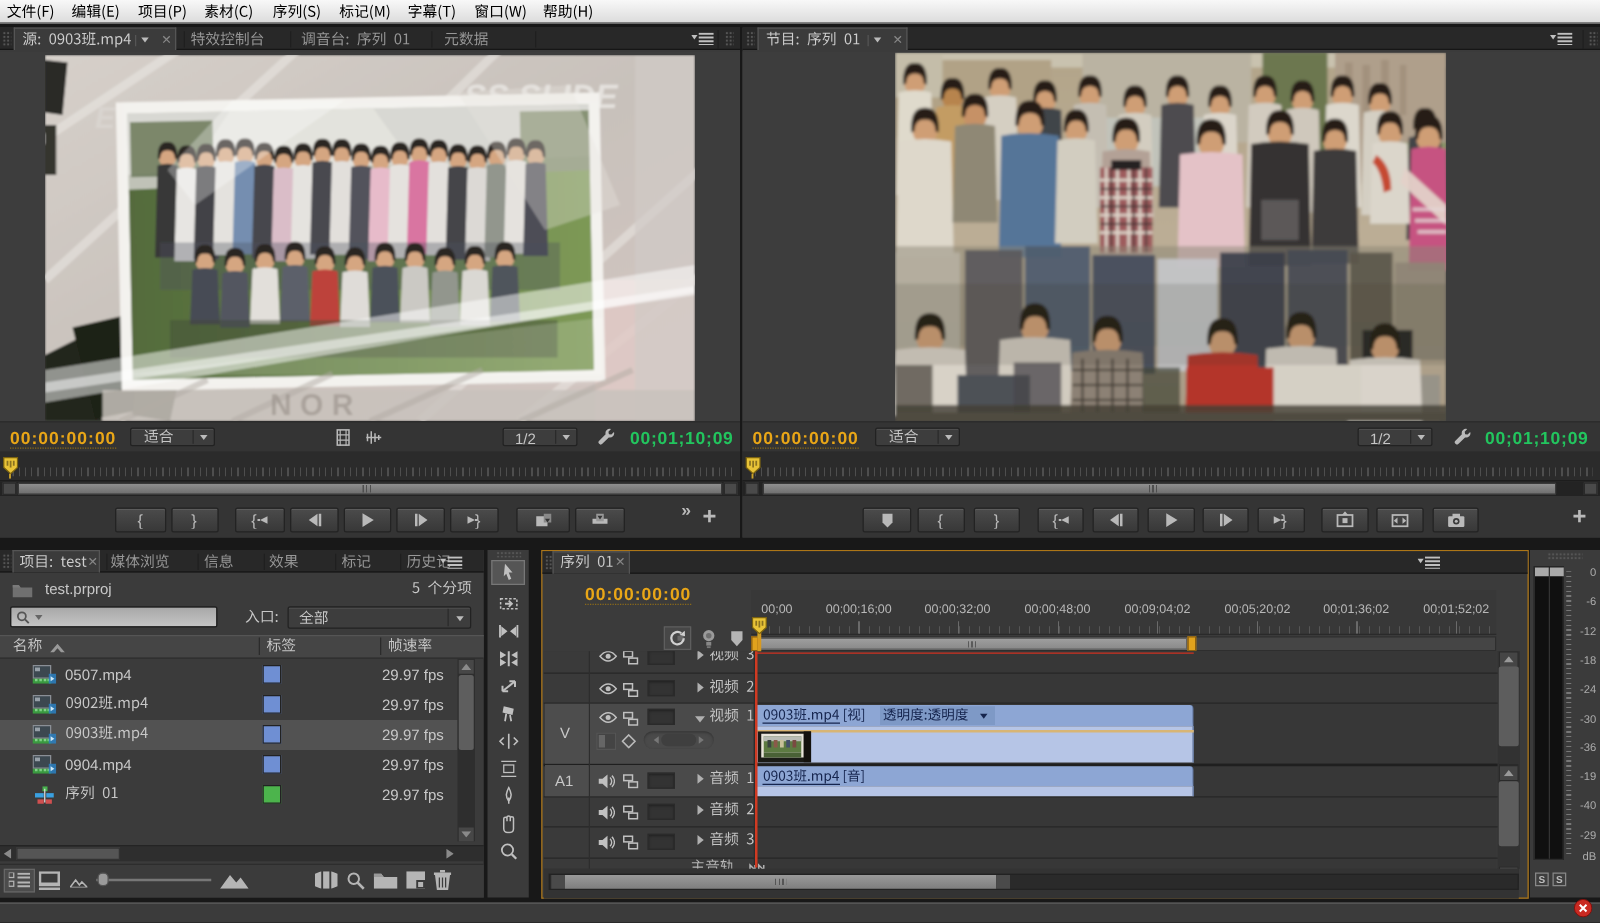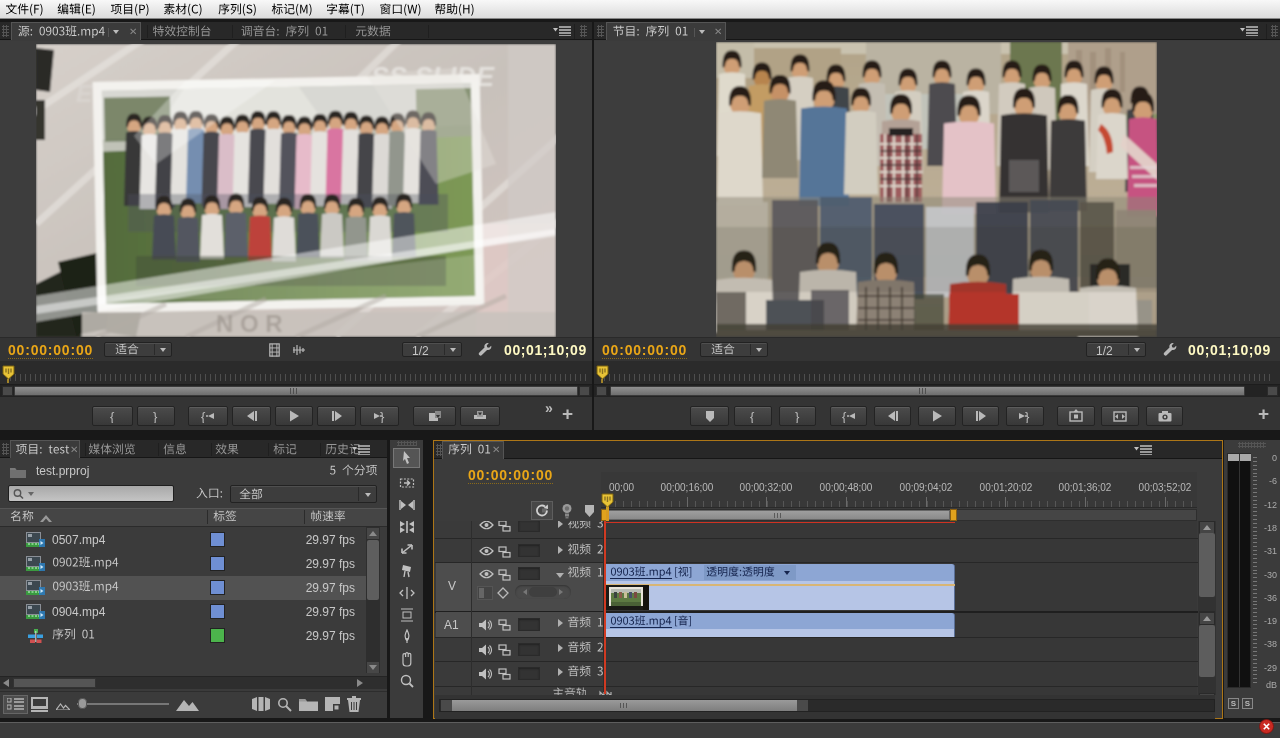--- a/index.html
+++ b/index.html
@@ -10,21 +10,21 @@
 .tab-act{position:absolute;top:0;height:18px;background:#3b3b3b;border:1px solid #555;border-bottom:none}
 .grip{position:absolute;width:7px;height:12px;top:3px;
 background-image:radial-gradient(circle at 1.5px 1.5px,#555 1px,transparent 1.2px);
 background-size:3px 3px}
 .btn{position:absolute;height:20px;background:linear-gradient(#4b4b4b,#383838);
 border:1px solid #232323;border-radius:2px;box-shadow:inset 0 1px 0 #5c5c5c}
 .ddl{position:absolute;background:#3d3d3d;border:1px solid #222;border-radius:2px;
 box-shadow:inset 0 1px 0 #4f4f4f}
 .tc{font:bold 14px "Liberation Sans",sans-serif;color:#e9a617;letter-spacing:0.8px;
 border-bottom:1px dotted #8a6a1a;position:absolute}
-.dur{font:bold 14px "Liberation Sans",sans-serif;color:#fef9c3;letter-spacing:0.6px;position:absolute}
+.dur{font:bold 14px "Liberation Sans",sans-serif;color:#22c55e;letter-spacing:0.6px;position:absolute}
 </style></head><body>
 
 <div class="abs" style="left:0;top:0;width:1280px;height:19px;background:linear-gradient(#f8f8f8,#dcdcdc);border-bottom:1px solid #888"></div>
 <div style="position:absolute;left:5px;top:3px;">
     <svg width="39" height="13" viewBox="0 0 3228 1100" style="display:block">
       <path fill="#000" transform="matrix(1 0 0 -1 0 880)" d="M725 630 802 607Q739 426 640 294Q541 162 403 72Q265 -19 83 -78Q79 -69 71 -55Q63 -42 53 -29Q44 -15 36 -7Q215 45 348 128Q482 212 575 335Q668 459 725 630ZM270 626Q327 471 424 345Q521 219 657 129Q793 40 967 -4Q959 -12 949 -24Q939 -37 930 -50Q922 -62 915 -73Q736 -24 599 71Q462 165 363 300Q265 435 201 603ZM50 664H954V590H50ZM423 823 501 847Q524 811 547 768Q569 724 580 693L497 666Q488 697 467 742Q446 786 423 823ZM1604 828H1679V-80H1604ZM1432 790 1504 775Q1490 706 1471 638Q1451 571 1427 513Q1402 455 1373 409Q1366 415 1354 422Q1343 429 1330 436Q1318 443 1309 447Q1338 488 1362 544Q1385 599 1403 662Q1421 725 1432 790ZM1441 635H1909V562H1423ZM1317 341H1953V267H1317ZM1268 836 1339 815Q1307 730 1266 648Q1224 565 1176 493Q1127 420 1075 363Q1071 372 1064 386Q1056 400 1047 414Q1039 429 1032 437Q1079 486 1123 550Q1166 614 1204 688Q1241 761 1268 836ZM1167 579 1238 650 1239 649V-78H1167ZM2239 -196Q2170 -84 2131 40Q2092 163 2092 311Q2092 458 2131 582Q2170 706 2239 818L2295 792Q2231 685 2199 562Q2168 438 2168 311Q2168 183 2199 60Q2231 -64 2295 -171ZM2439 0V733H2861V655H2531V407H2811V329H2531V0ZM2989 -196 2932 -171Q2997 -64 3029 60Q3061 183 3061 311Q3061 438 3029 562Q2997 685 2932 792L2989 818Q3059 706 3098 582Q3136 458 3136 311Q3136 163 3098 40Q3059 -84 2989 -196Z"></path>
     </svg>
   </div>
 <div style="position:absolute;left:57px;top:3px;">
     <svg width="39" height="13" viewBox="0 0 3265 1100" style="display:block">
@@ -1037,23 +1037,23 @@
 <div class="abs" style="left:167px;top:31px;width:596px;height:36px;background:#383838;border-bottom:1px solid #2a2a2a;overflow:hidden">
       <div style="position:absolute;left:6px;right:0;bottom:0;height:6px;background-image:repeating-linear-gradient(90deg,#565656 0 1px,transparent 1px 8px)"></div>
       <div style="position:absolute;left:6px;right:0;bottom:0;height:10px;background-image:repeating-linear-gradient(90deg,#6a6a6a 0 1px,transparent 1px 79.7px)"></div>
     </div>
 <div style="position:absolute;left:179px;top:0px;font:normal 1px &quot;Liberation Sans&quot;, sans-serif;color:#fff;white-space:pre;"></div>
 <div style="position:absolute;left:175px;top:41px;font:normal 10px &quot;Liberation Sans&quot;, sans-serif;color:#b8b8b8;white-space:pre;">00;00</div>
 <div style="position:absolute;left:0px;top:41px;font:normal 10px &quot;Liberation Sans&quot;, sans-serif;color:#b8b8b8;white-space:pre;left:253px;transform:translateX(-50%)">00;00;16;00</div>
 <div style="position:absolute;left:0px;top:41px;font:normal 10px &quot;Liberation Sans&quot;, sans-serif;color:#b8b8b8;white-space:pre;left:332px;transform:translateX(-50%)">00;00;32;00</div>
 <div style="position:absolute;left:0px;top:41px;font:normal 10px &quot;Liberation Sans&quot;, sans-serif;color:#b8b8b8;white-space:pre;left:412px;transform:translateX(-50%)">00;00;48;00</div>
 <div style="position:absolute;left:0px;top:41px;font:normal 10px &quot;Liberation Sans&quot;, sans-serif;color:#b8b8b8;white-space:pre;left:492px;transform:translateX(-50%)">00;09;04;02</div>
-<div style="position:absolute;left:0px;top:41px;font:normal 10px &quot;Liberation Sans&quot;, sans-serif;color:#b8b8b8;white-space:pre;left:572px;transform:translateX(-50%)">00;01;20;02</div>
+<div style="position:absolute;left:0px;top:41px;font:normal 10px &quot;Liberation Sans&quot;, sans-serif;color:#b8b8b8;white-space:pre;left:572px;transform:translateX(-50%)">00;05;20;02</div>
 <div style="position:absolute;left:0px;top:41px;font:normal 10px &quot;Liberation Sans&quot;, sans-serif;color:#b8b8b8;white-space:pre;left:651px;transform:translateX(-50%)">00;01;36;02</div>
-<div style="position:absolute;left:0px;top:41px;font:normal 10px &quot;Liberation Sans&quot;, sans-serif;color:#b8b8b8;white-space:pre;left:731px;transform:translateX(-50%)">00;03;52;02</div>
+<div style="position:absolute;left:0px;top:41px;font:normal 10px &quot;Liberation Sans&quot;, sans-serif;color:#b8b8b8;white-space:pre;left:731px;transform:translateX(-50%)">00;01;52;02</div>
 <div class="abs" style="left:97px;top:60px;width:22px;height:19px;background:#474747;border:1px solid #5e5e5e"></div>
 <svg class="abs" style="left:101px;top:63px" width="14" height="13" viewBox="0 0 14 13">
       <path d="M12 6.5 a5 5 0 1 1 -2 -4" fill="none" stroke="#d0d0d0" stroke-width="1.8"></path>
       <path d="M12.8 0.5 L13 5 L8.6 4 Z" fill="#d0d0d0"></path>
       <path d="M7 4.5 h5 v4 h-5 Z" fill="#d0d0d0" opacity="0.25"></path>
     </svg>
 <svg class="abs" style="left:127px;top:62px" width="12" height="16" viewBox="0 0 12 16">
       <circle cx="6" cy="5.5" r="4.5" fill="#9a9a9a"></circle>
       <circle cx="6" cy="5.5" r="2.2" fill="#6e6e6e"></circle>
       <rect x="4" y="10.5" width="4" height="3" fill="#888"></rect>
@@ -1283,25 +1283,25 @@
 <div class="abs" style="left:3px;top:13px;width:24px;height:235px;background:#101010;border:1px solid #2a2a2a">
       <div style="position:absolute;left:11px;top:0;bottom:0;width:1px;background:#333"></div>
       <div style="position:absolute;left:0;top:0;width:11px;height:7px;background:#a9a9a9"></div>
       <div style="position:absolute;left:12px;top:0;width:11px;height:7px;background:#a9a9a9"></div>
     </div>
 <div class="abs" style="left:29px;top:17px;width:4px;height:228px;background-image:repeating-linear-gradient(#777 0 1px,transparent 1px 3.88px)"></div>
 <div style="position:absolute;right:3px;top:13.0px;font:normal 9px &quot;Liberation Sans&quot;, sans-serif;color:#aaa;white-space:pre;">0</div>
 <div style="position:absolute;right:3px;top:36.3px;font:normal 9px &quot;Liberation Sans&quot;, sans-serif;color:#aaa;white-space:pre;">-6</div>
 <div style="position:absolute;right:3px;top:59.6px;font:normal 9px &quot;Liberation Sans&quot;, sans-serif;color:#aaa;white-space:pre;">-12</div>
 <div style="position:absolute;right:3px;top:82.9px;font:normal 9px &quot;Liberation Sans&quot;, sans-serif;color:#aaa;white-space:pre;">-18</div>
-<div style="position:absolute;right:3px;top:106.2px;font:normal 9px &quot;Liberation Sans&quot;, sans-serif;color:#aaa;white-space:pre;">-31</div>
+<div style="position:absolute;right:3px;top:106.2px;font:normal 9px &quot;Liberation Sans&quot;, sans-serif;color:#aaa;white-space:pre;">-24</div>
 <div style="position:absolute;right:3px;top:129.5px;font:normal 9px &quot;Liberation Sans&quot;, sans-serif;color:#aaa;white-space:pre;">-30</div>
 <div style="position:absolute;right:3px;top:152.8px;font:normal 9px &quot;Liberation Sans&quot;, sans-serif;color:#aaa;white-space:pre;">-36</div>
 <div style="position:absolute;right:3px;top:176.1px;font:normal 9px &quot;Liberation Sans&quot;, sans-serif;color:#aaa;white-space:pre;">-19</div>
-<div style="position:absolute;right:3px;top:199.4px;font:normal 9px &quot;Liberation Sans&quot;, sans-serif;color:#aaa;white-space:pre;">-38</div>
+<div style="position:absolute;right:3px;top:199.4px;font:normal 9px &quot;Liberation Sans&quot;, sans-serif;color:#aaa;white-space:pre;">-40</div>
 <div style="position:absolute;right:3px;top:222.70000000000002px;font:normal 9px &quot;Liberation Sans&quot;, sans-serif;color:#aaa;white-space:pre;">-29</div>
 <div style="position:absolute;right:3px;top:240px;font:normal 9px &quot;Liberation Sans&quot;, sans-serif;color:#aaa;white-space:pre;">dB</div>
 <div class="abs" style="left:4px;top:258px;width:11px;height:11px;background:#3f3f3f;border:1px solid #888;color:#bbb;font:bold 8px &quot;Liberation Sans&quot;;text-align:center;line-height:10px">S</div>
 <div class="abs" style="left:18px;top:258px;width:11px;height:11px;background:#3f3f3f;border:1px solid #888;color:#bbb;font:bold 8px &quot;Liberation Sans&quot;;text-align:center;line-height:10px">S</div>
 </div>
 <div class="abs" style="left:0;top:722px;width:1280px;height:16px;background:#3b3b3b;border-top:1px solid #5e5e5e"></div>
 <svg class="abs" style="left:1259px;top:719px" width="15" height="15" viewBox="0 0 15 15">
     <circle cx="7.5" cy="7.5" r="7" fill="#c92a22" stroke="#7e120e" stroke-width="0.8"></circle>
     <path d="M4.8 4.8 L10.2 10.2 M10.2 4.8 L4.8 10.2" stroke="#fff" stroke-width="1.6"></path>
   </svg>

